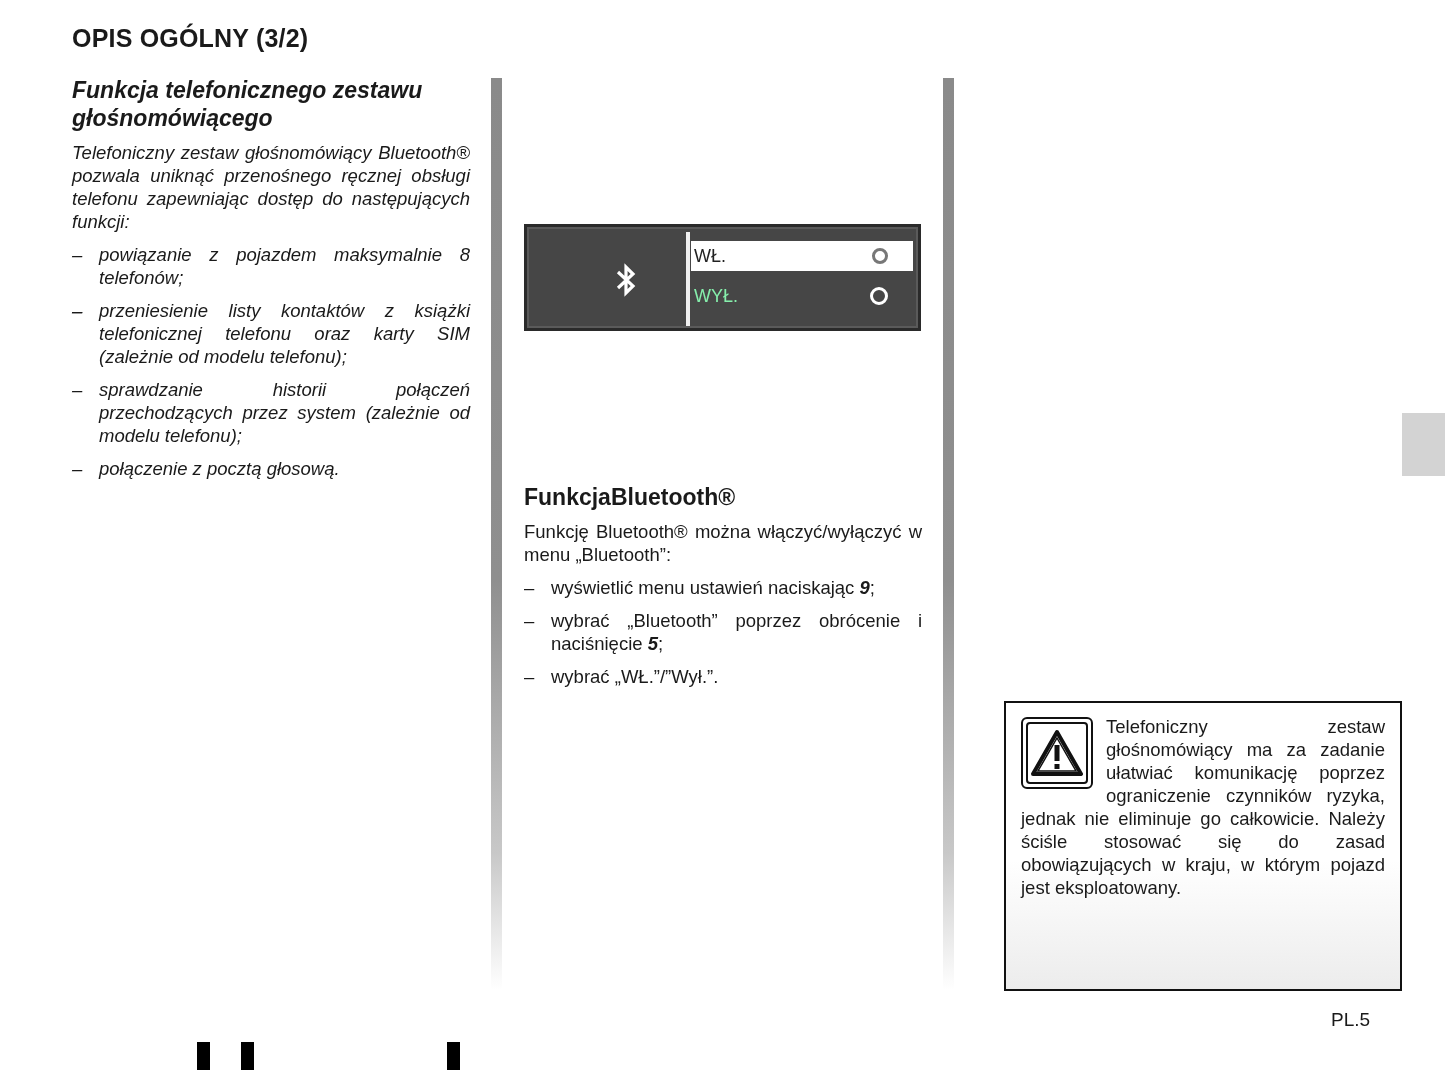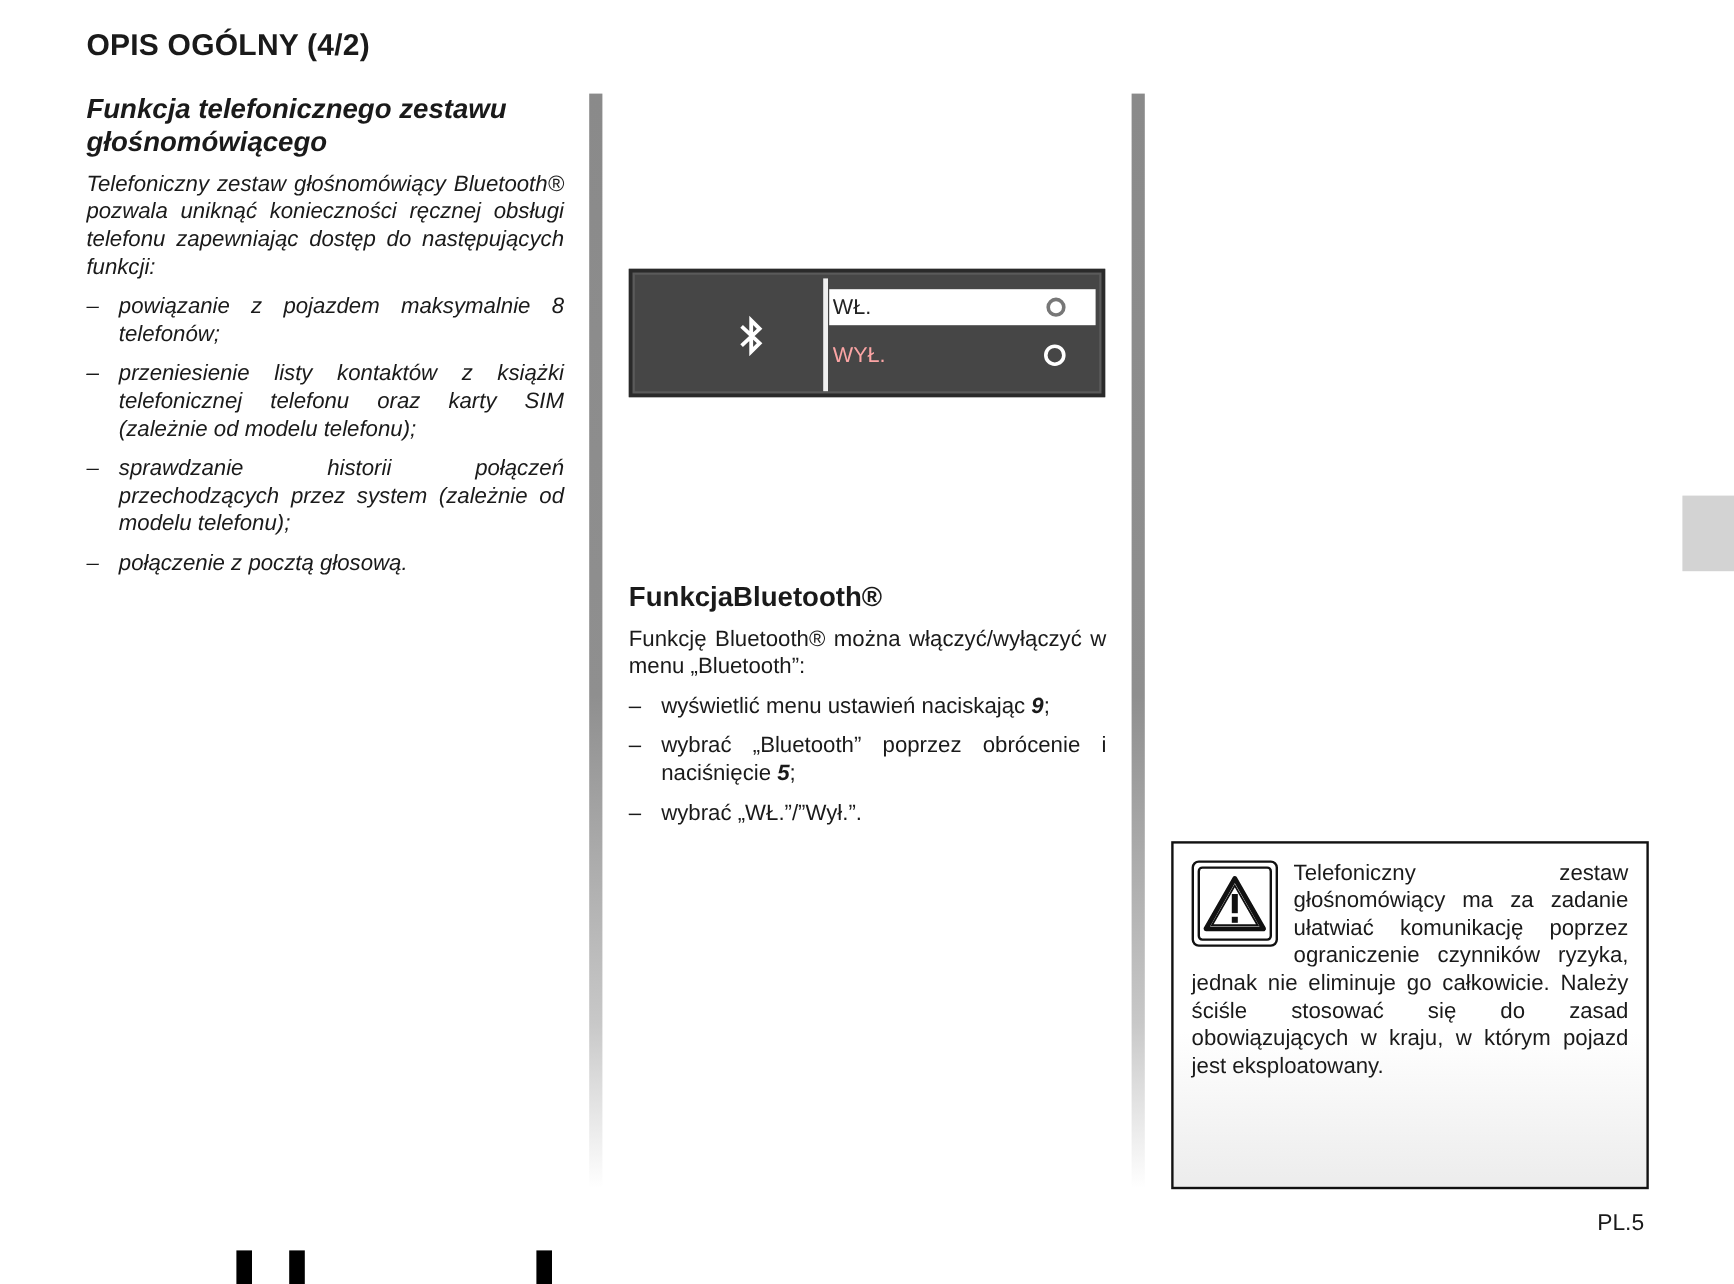--- a/index.html
+++ b/index.html
@@ -43,30 +43,30 @@
       box-shadow: inset 0 0 0 2px #5a5a5a;
       margin-bottom: 152px;
     }
     .bt-icon { position: absolute; left: 86px; top: 34px; width: 26px; height: 38px; }
     .bt-divider { position: absolute; left: 159px; top: 5px; width: 4px; height: 94px; background: #f0f0f0; }
     .bt-option {
       position: absolute; left: 164px; width: 222px; height: 30px;
       font-size: 18px; line-height: 30px; padding-left: 3px;
     }
     .bt-option.on { top: 14px; background: #ffffff; color: #222; }
-    .bt-option.off { top: 54px; color: #fca5a5; }
+    .bt-option.off { top: 54px; color: #86efac; }
     .radio {
       position: absolute; right: 25px; top: 7px; width: 16px; height: 16px;
       border-radius: 50%; border: 3px solid #777;
     }
     .bt-option.off .radio { border-color: #ffffff; top: 6px; width: 18px; height: 18px; }
 
     
     .warn-box {
-      position: absolute; left: 976px; top: 701px; width: 398px; height: 290px;
+      position: absolute; left: 1004px; top: 701px; width: 398px; height: 290px;
       border: 2px solid #111;
       background: linear-gradient(to bottom, #ffffff 0%, #ffffff 55%, #ececec 100%);
       padding: 12px 15px 0 15px;
     }
     .warn-icon {
       float: left; width: 72px; height: 72px; margin-right: 13px; margin-top: 2px;
       border: 2px solid #111; border-radius: 6px; padding: 3px;
     }
     .warn-icon-inner {
       width: 100%; height: 100%; border: 2px solid #111; border-radius: 4px;
@@ -82,28 +82,28 @@
     }
     .page-number {
       position: absolute; left: 1331px; top: 1009px; font-size: 19px;
     }
 
     .crop-mark { position: absolute; background: #000; top: 1042px; height: 28px; width: 13px; }
   </style>
 </head>
 <body>
 
-<div class="page-title">OPIS OGÓLNY (4/2)</div>
+<div class="page-title">OPIS OGÓLNY (3/2)</div>
 
 <div class="vsep vsep1"></div>
 <div class="vsep vsep2"></div>
 
 <div class="col col1">
   <h2 class="section-title">Funkcja telefonicznego zestawu głośnomówiącego</h2>
-  <p class="body-text">Telefoniczny zestaw głośnomówiący Bluetooth® pozwala uniknąć konieczności ręcznej obsługi telefonu zapewniając dostęp do następujących funkcji:</p>
+  <p class="body-text">Telefoniczny zestaw głośnomówiący Bluetooth® pozwala uniknąć przenośnego ręcznej obsługi telefonu zapewniając dostęp do następujących funkcji:</p>
   <ul class="dash-list">
     <li><span class="dash">–</span><span>powiązanie z pojazdem maksymalnie 8 telefonów;</span></li>
     <li><span class="dash">–</span></li>
     <li><span class="dash">–</span><span>przeniesienie listy kontaktów z książki telefonicznej telefonu oraz karty SIM (zależnie od modelu telefonu);</span></li>
     <li><span class="dash">–</span><span>sprawdzanie historii połączeń przechodzących przez system (zależnie od modelu telefonu);</span></li>
     <li><span class="dash">–</span><span>połączenie z pocztą głosową.</span></li>
   </ul>
 </div>
 
 <div class="col col2">

